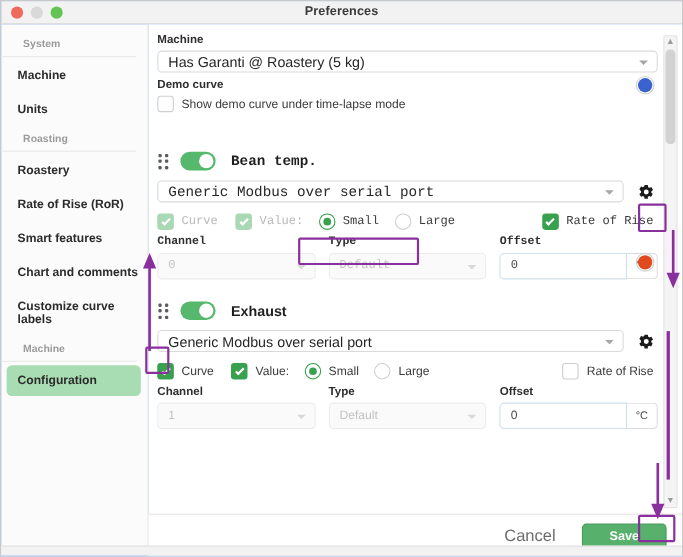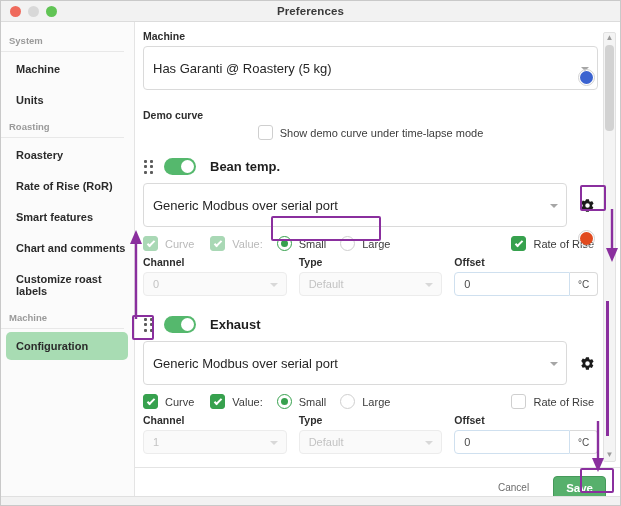--- a/index.html
+++ b/index.html
@@ -41,21 +41,21 @@
 
   
   .sidebar {
     width: 134px; flex: 0 0 134px;
     background: #fbfbfb;
     border-right: 1px solid #e4e4e4;
     padding-top: 9px;
   }
   .side-group {
     font-size: 9.5px; color: #9a9a9a; font-weight: bold;
-    padding: 4px 0 5px 8px; margin: 0 10px 0 0;
+    padding: 4px 0 5px 20px; margin: 0 10px 0 0;
     border-bottom: 1px solid #e8e8e8;
   }
   .side-item {
     font-size: 11px; font-weight: bold; color: #2b2b2b;
     padding: 8px 0 8px 10px;
     margin: 3px 6px 3px 5px;
     border-radius: 5px;
     cursor: pointer;
   }
   .side-item.active { background: #a8dcb3; }
@@ -69,39 +69,39 @@
   }
   .fieldlabel {
     font-size: 10.5px; font-weight: bold; color: #2e2e2e;
     margin-bottom: 4px;
   }
   .sect { padding: 0 22px 0 2px; }
 
   
   .combo {
     position: relative;
-    height: 44px; background: #fff;
+    height: 20px; background: #fff;
     border: 1px solid #dadada; border-radius: 4px;
     display: flex; align-items: center;
     padding: 0 22px 0 9px;
     font-size: 13px; color: #262626;
   }
   .combo.small { height: 24px; font-size: 11px; color: #4a4a4a; }
   .combo .arrow {
     position: absolute; right: 8px; top: 50%;
     width: 0; height: 0; margin-top: -1px;
     border-left: 4px solid transparent;
     border-right: 4px solid transparent;
     border-top: 4px solid #a6a6a6;
   }
   .combo.disabled { background: #fafafa; border-color: #ececec; color: #c3c3c3; }
   .combo.disabled .arrow { border-top-color: #d8d8d8; }
 
   
-  .cbrow { display: flex; align-items: center; justify-content: center; }
+  .cbrow { display: flex; align-items: center; }
   .cb {
     width: 15px; height: 15px; border-radius: 3px;
     border: 1px solid #cfcfcf; background: #fff;
     display: flex; align-items: center; justify-content: center;
     flex: 0 0 15px;
   }
   .cb.on { background: #37a14e; border-color: #37a14e; }
   .cb.on.dim { background: #a9d8b5; border-color: #a9d8b5; }
   .cb .tick {
     width: 8px; height: 4px; border-left: 2px solid #fff;
@@ -181,27 +181,27 @@
   .sb-track { flex: 1; }
 
   
   .footer {
     position: absolute; left: 0; right: 0; bottom: 0;
     height: 40px; border-top: 1px solid #e4e4e4; background: #fff;
     display: flex; align-items: center; justify-content: flex-end;
     padding-right: 14px; gap: 16px;
   }
   .btn-cancel {
-    font-size: 10px; color: #6c6c6c; background: transparent;
+    font-size: 15px; color: #6c6c6c; background: transparent;
     border: none; padding: 5px 8px; cursor: pointer;
   }
   .btn-save {
     font-size: 11.5px; font-weight: bold; color: #fff;
     background: #57b06c; border: 1px solid #46995a; border-radius: 4px;
-    padding: 5px 12px; cursor: pointer;
+    padding: 5px 24px; cursor: pointer;
   }
 
   
   .bottomstrip { position:absolute; left:0; right:0; bottom:0; height:9px; background:#f2f2f2; border-top:1px solid #e0e0e0; }
 
   
   .ann { position: absolute; pointer-events: none; }
   .ann-box { border: 2.5px solid #8a2f9e; border-radius: 2px; }
   .ann-arrow svg { display: block; }
 </style>
@@ -224,47 +224,47 @@
     <div class="sidebar">
       <div class="side-group">System</div>
       <div class="side-item">Machine</div>
       <div class="side-item">Units</div>
 
       <div class="side-group">Roasting</div>
       <div class="side-item">Roastery</div>
       <div class="side-item">Rate of Rise (RoR)</div>
       <div class="side-item">Smart features</div>
       <div class="side-item">Chart and comments</div>
-      <div class="side-item">Customize roast labels</div>
+      <div class="side-item">Customize curve labels</div>
 
       <div class="side-group">Machine</div>
       <div class="side-item active">Configuration</div>
     </div>
 
     <div class="content">
 
       <div class="scrollpane">
 
         <div class="sect">
           <div class="fieldlabel">Machine</div>
           <div class="combo">
             <span>Has Garanti @ Roastery (5 kg)</span>
             <span class="arrow"></span>
           </div>
         </div>
 
-        <div class="sect" style="margin-top:19px;">
+        <div class="sect" style="margin-top:5px;">
           <div class="fieldlabel">Demo curve</div>
           <div class="cbrow">
             <span class="cb"></span>
             <span class="cblabel">Show demo curve under time-lapse mode</span>
           </div>
         </div>
 
-        <div class="sect" style="margin-top:18px;">
+        <div class="sect" style="margin-top:36px;font-family:Liberation Mono, monospace;">
           <div class="hdrrow">
             <span class="draghandle">
                 <i></i>
                 <i></i>
                 <i></i>
                 <i></i>
                 <i></i>
                 <i></i>
               </span>
             <span class="switch">

